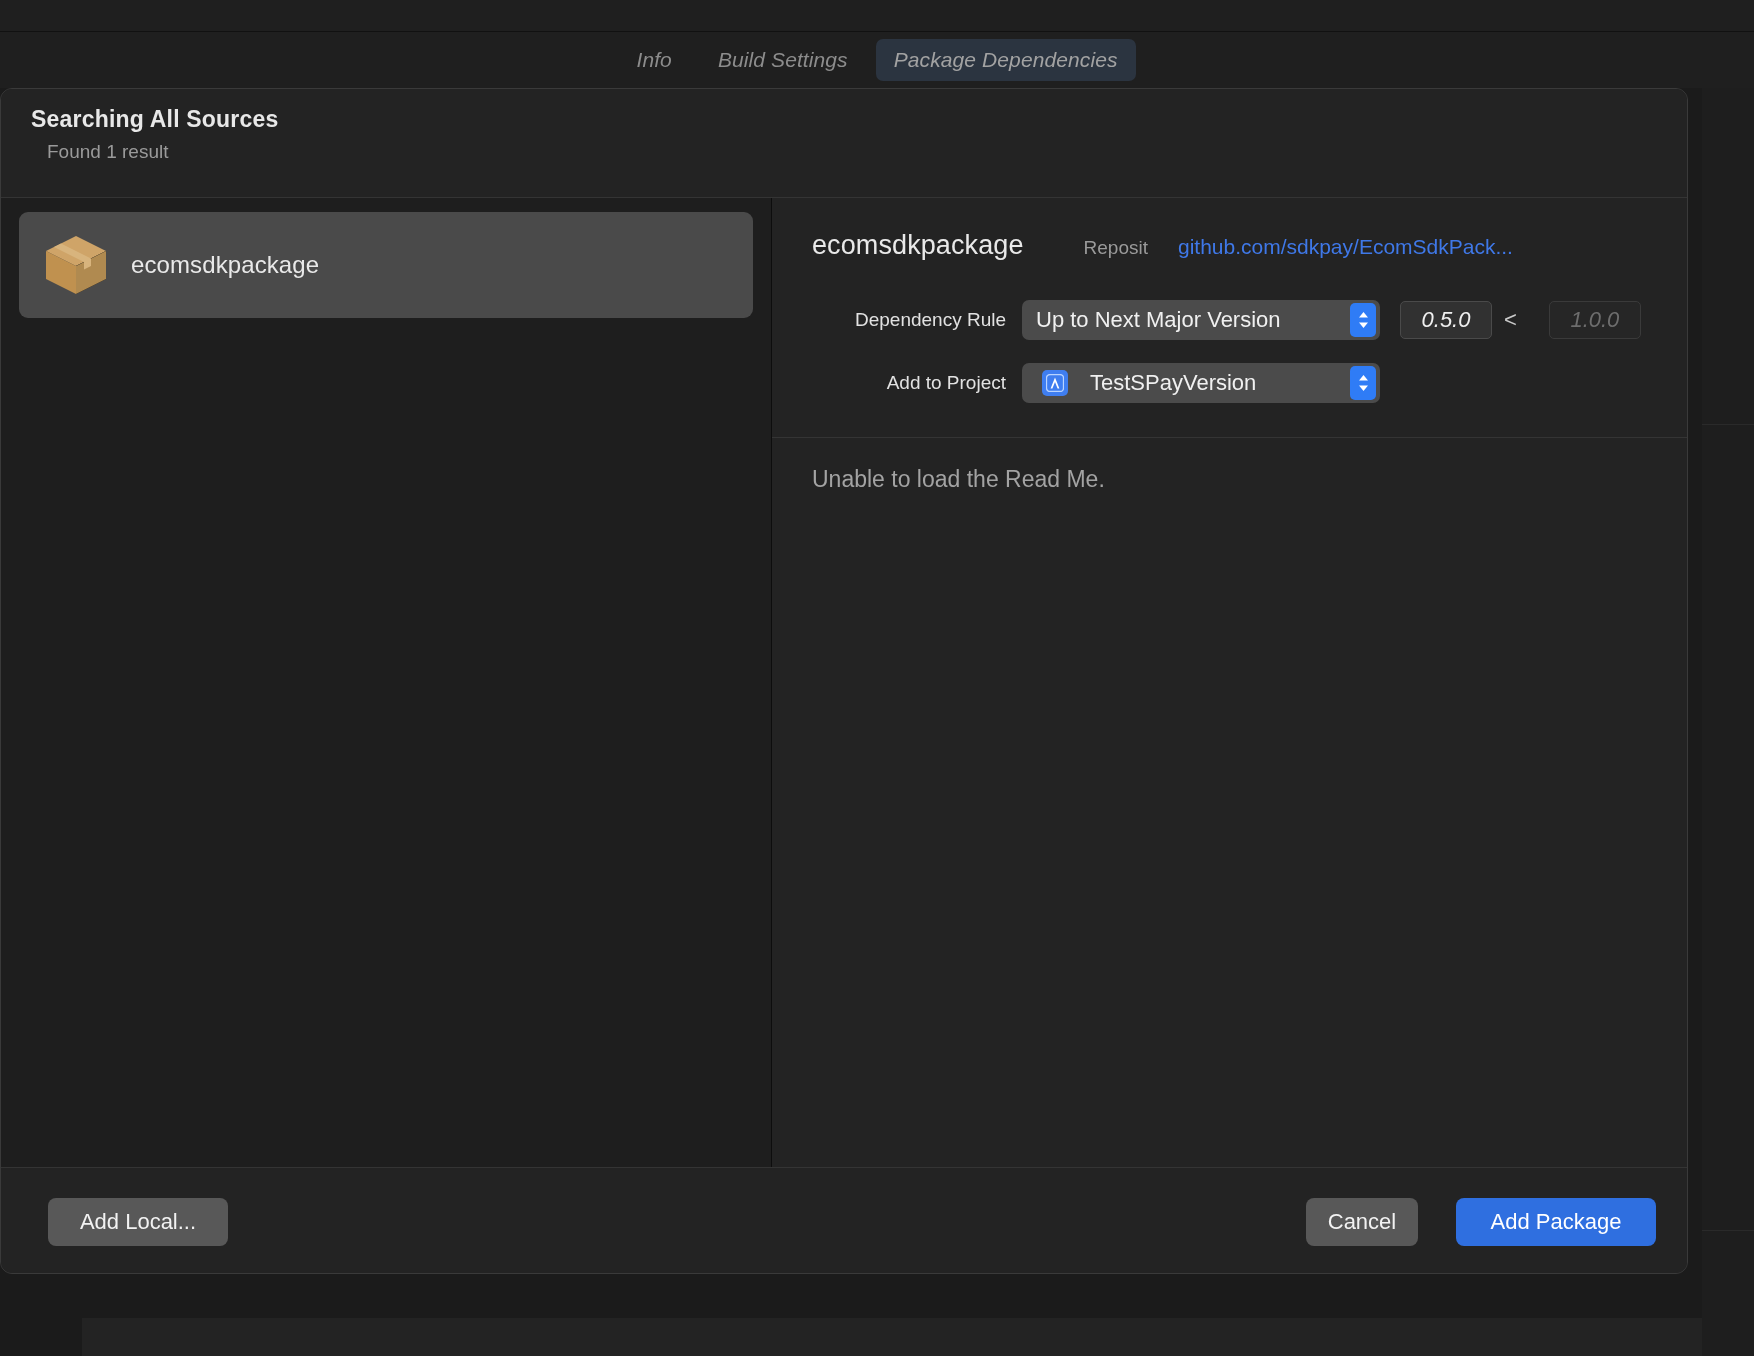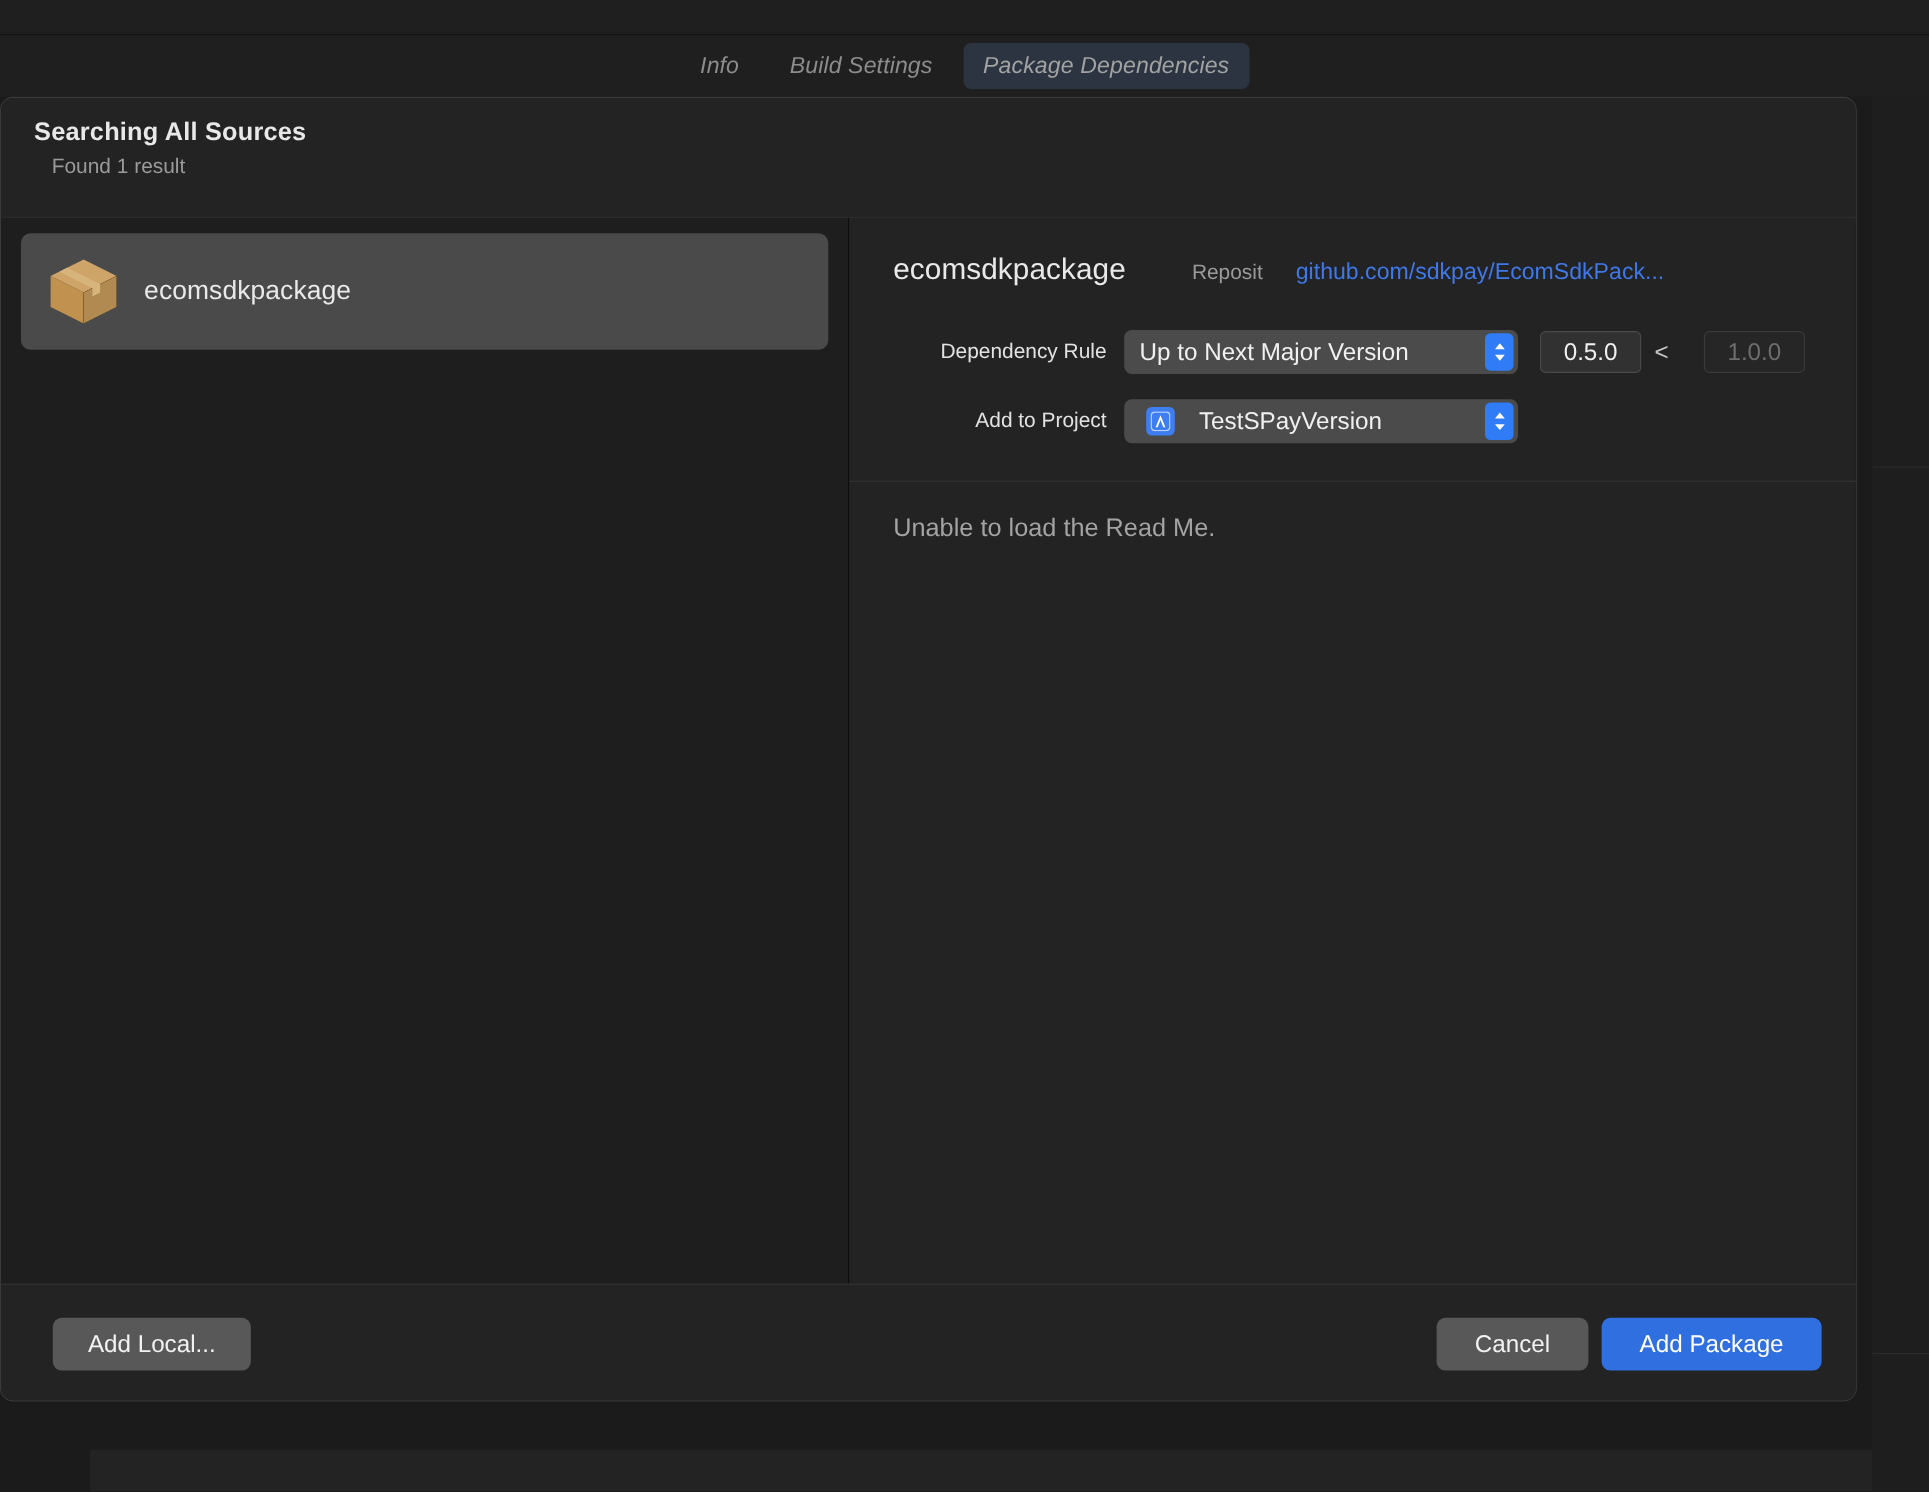--- a/index.html
+++ b/index.html
@@ -289,20 +289,21 @@
     width: 92px; height: 38px;
     background: #313131;
     border: 1px solid #4a4a4a;
     border-radius: 5px;
     display: flex;
     align-items: center;
     justify-content: center;
     font-size: 22px;
     color: #efefef;
     margin-left: 20px;
+    font-style: italic;
   }
   .version-box.dim {
     color: #6d6d6d;
     background: #262626;
     border-color: #3a3a3a;
   }
   .lt-sign {
     font-size: 22px;
     color: #c9c9c9;
     margin: 0 12px;
@@ -334,21 +335,21 @@
     white-space: nowrap;
   }
   .btn-addlocal {
     left: 47px; top: 30px;
     width: 180px;
     background: #585858;
     color: #f2f2f2;
   }
   .btn-cancel {
     left: 1305px; top: 30px;
-    width: 138px;
+    width: 112px;
     background: #585858;
     color: #f2f2f2;
   }
   .btn-addpkg {
     left: 1455px; top: 30px;
     width: 200px;
     background: #2f6fe0;
     color: #ffffff;
   }
 </style>

